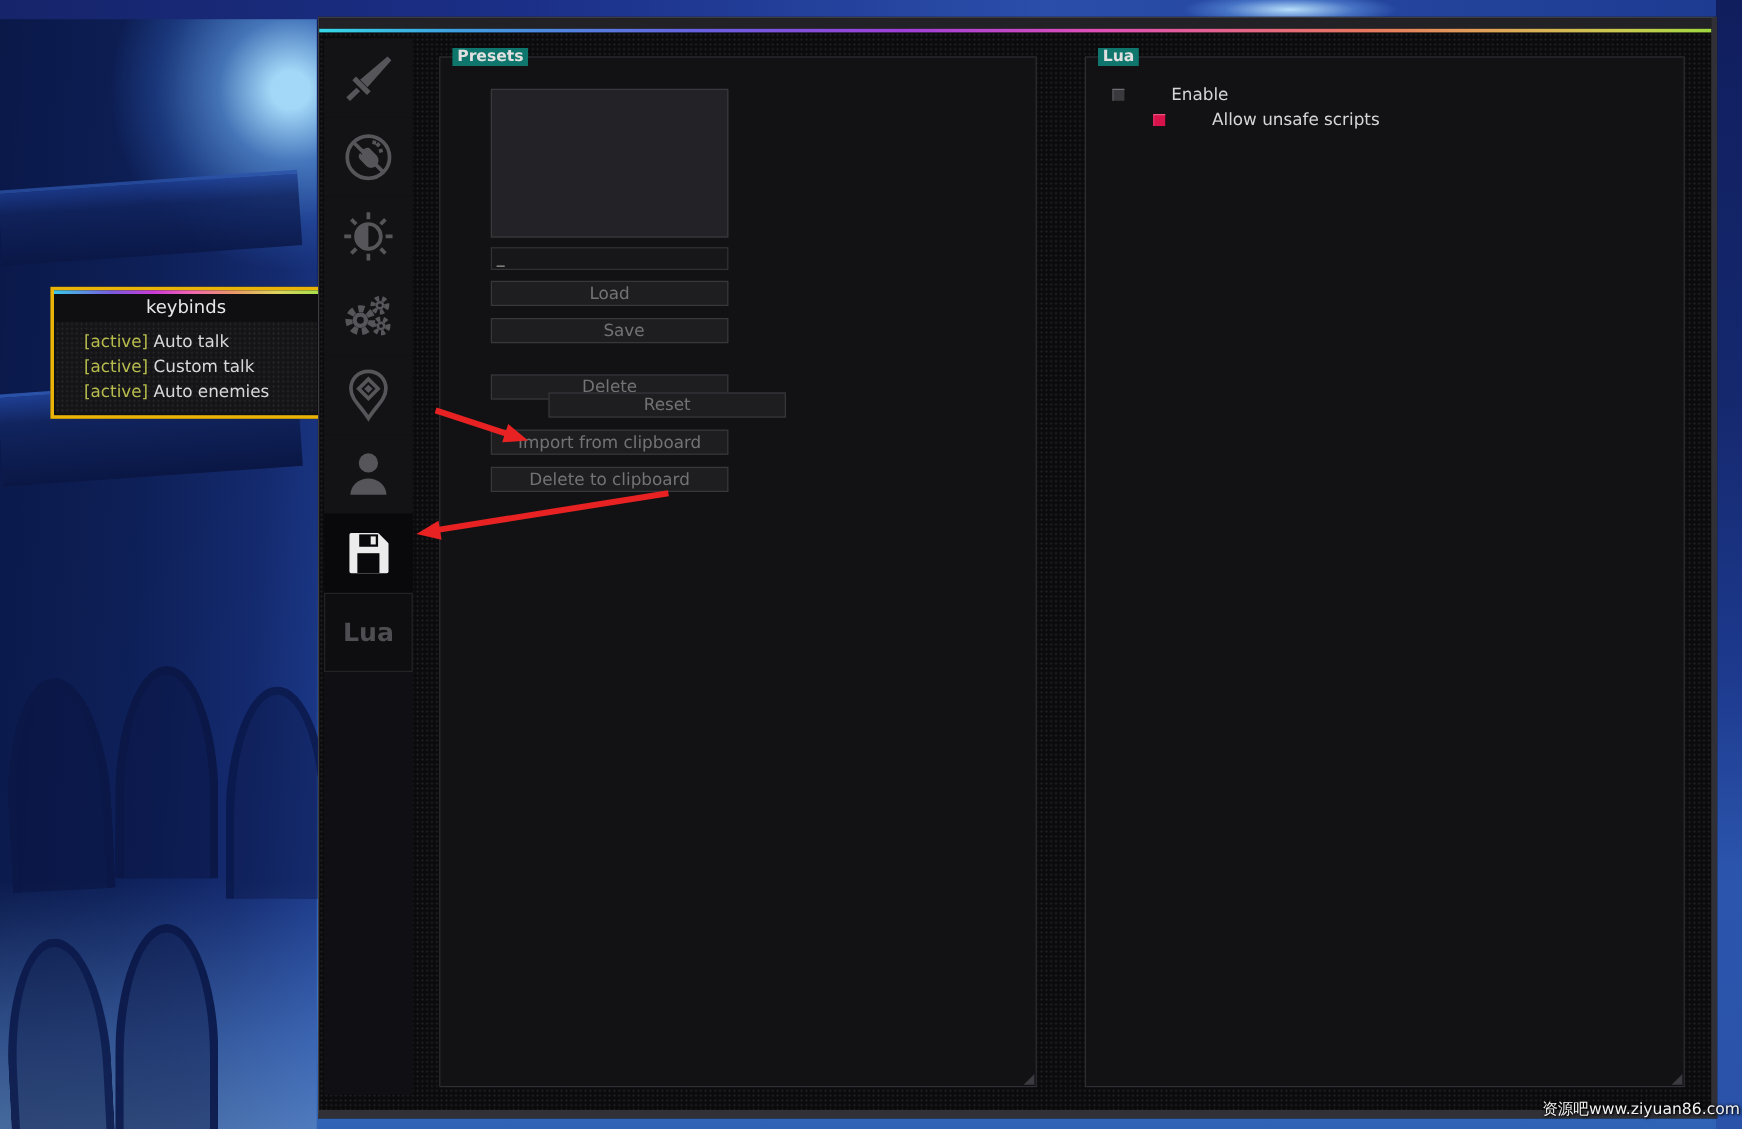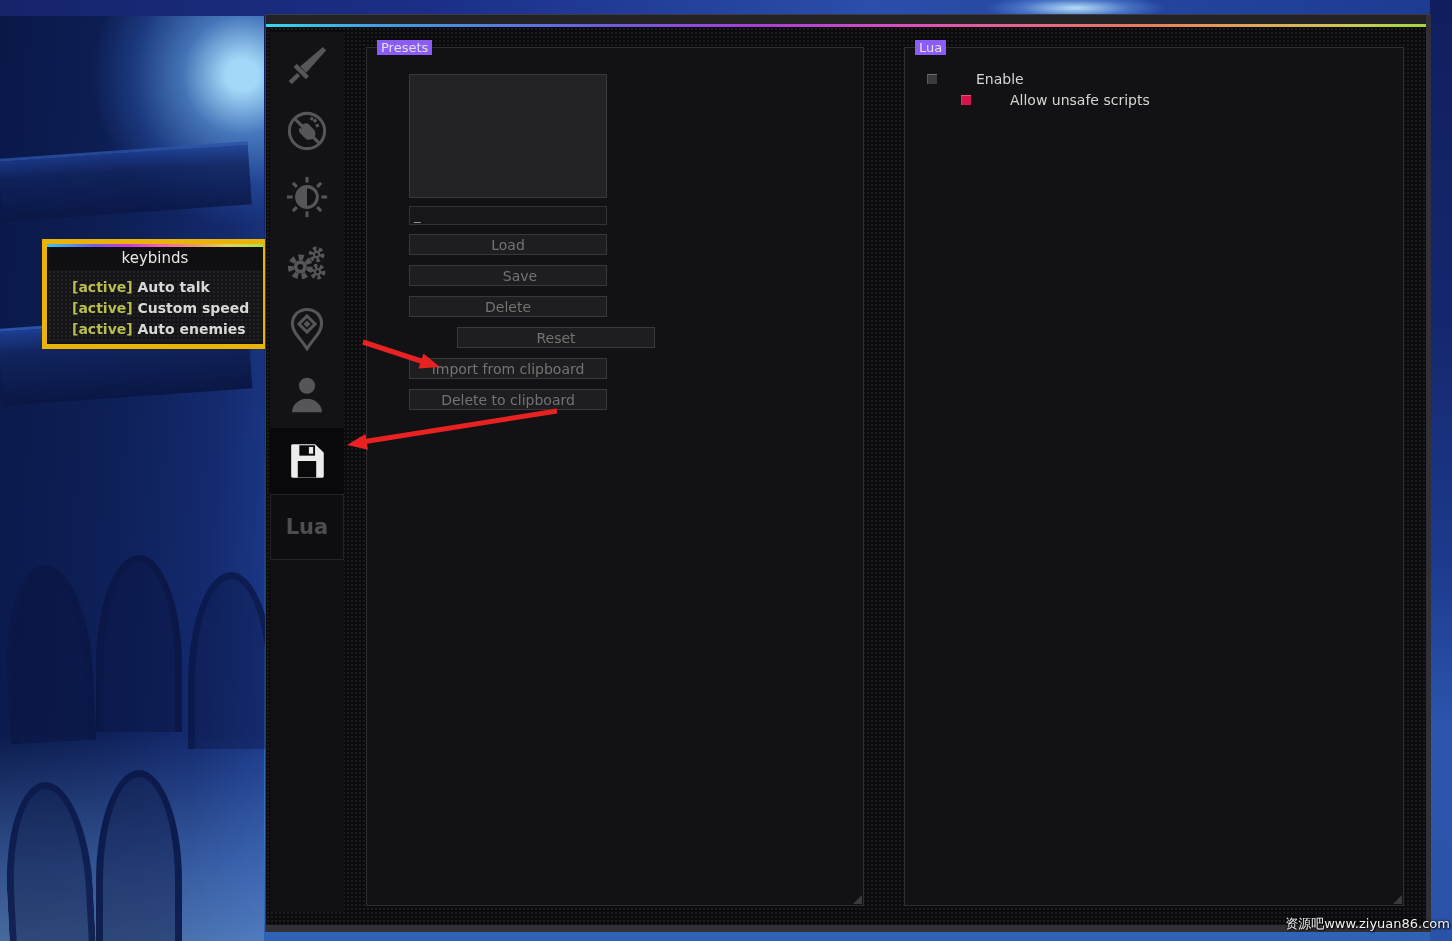--- a/index.html
+++ b/index.html
@@ -47,22 +47,22 @@
   .tab{width:74px;height:66px;display:flex;align-items:center;justify-content:center;background:#131316;}
   .tab.selected{background:#09090b;}
   .tab svg{width:46px;height:46px;}
   .icon-stroke{stroke:#56565a;fill:none;stroke-width:1.6;}
   .icon-fill{fill:#56565a;}
   .section-label{width:74px;height:66px;display:flex;align-items:center;justify-content:center;
     background:#0e0e11;border:1px solid #232327;box-sizing:border-box;
     color:#4e4e52;font-size:21px;font-weight:bold;}
   
   .panel{position:absolute;box-sizing:border-box;border:1px solid #2e2e33;background:#121214;}
-  .panel-title{position:absolute;top:-8px;left:10px;background:#8b5cf6;padding:0 4px;
-    color:#e0e0e0;font-size:13px;font-weight:normal;line-height:15px;}
+  .panel-title{position:absolute;top:-8px;left:10px;background:#0f766e;padding:0 4px;
+    color:#e0e0e0;font-size:13px;font-weight:bold;line-height:15px;}
   .panel-presets{left:100px;top:32px;width:498px;height:859px;}
   .panel-lua{left:638px;top:32px;width:500px;height:859px;}
   .grip{position:absolute;right:1px;bottom:1px;width:0;height:0;
     border-left:9px solid transparent;border-bottom:9px solid #3a3a40;}
   
   .preview-box{position:absolute;left:42px;top:26px;width:198px;height:124px;
     background:#232327;border:1px solid #3a3a3e;box-sizing:border-box;}
   .name-input{position:absolute;left:42px;top:158px;width:198px;height:19px;
     background:#17171a;border:1px solid #323236;box-sizing:border-box;
     color:#a8a8a8;font-size:13px;line-height:17px;padding:0 4px;}
@@ -70,29 +70,29 @@
     background:#1e1e21;border:1px solid #38383c;box-sizing:border-box;
     color:#737373;font-size:14px;display:flex;align-items:center;justify-content:center;cursor:default;}
   
   .chk-row{position:absolute;left:22px;display:flex;align-items:center;height:14px;gap:29px;}
   .chk-box{width:9px;height:9px;margin-right:10px;background:#3a3a3e;
     border-top:1px solid #707074;border-left:1px solid #58585c;}
   .chk-box.checked{background:#d6134a;border-top:1px solid #e8557e;border-left:1px solid #e03066;}
   .chk-label{color:#d6d6d6;font-size:14px;}
   
   .keybinds{position:absolute;left:42px;top:239px;width:226px;height:110px;z-index:5;
-    box-sizing:border-box;border:5px solid #eab308;background:#0e0e10;}
+    box-sizing:border-box;border:3px solid #eab308;background:#0e0e10;}
   .kb-gradient{height:3px;width:100%;
     background:linear-gradient(90deg,#38c8e8 0%,#7a5ae0 22%,#cc3ad8 38%,#f066b0 52%,#e89868 68%,#ddd35e 84%,#a8e04a 100%);}
   .kb-title{height:22px;display:flex;align-items:center;justify-content:center;
     color:#e8e8e8;font-size:15px;background:#0f0f11;}
   .kb-body{position:absolute;left:1px;right:1px;top:26px;bottom:1px;
     background-color:#151517;
     background-image:radial-gradient(circle,#232326 0.8px,transparent 0.95px);background-size:4px 4px;
-    padding:7px 0 0 24px;box-sizing:border-box;font-weight:bold;}
+    padding:7px 0 0 24px;box-sizing:border-box;}
   .kb-item{font-size:14px;line-height:21px;white-space:nowrap;}
   .kb-tag{color:#b9bd4d;}
   .kb-label{color:#d8d8d8;}
   
   .arrows{position:absolute;left:0;top:0;width:1452px;height:941px;z-index:50;pointer-events:none;}
   .watermark{position:absolute;right:2px;top:915px;z-index:60;color:#f2f2f2;font-size:13px;
     text-shadow:0 0 3px #000,1px 1px 2px #000;}
 </style>
 </head>
 <body>
@@ -107,21 +107,21 @@
   <div class="arch a5"></div>
 </div>
 <div class="bg-top"></div>
 <div class="bg-right"></div>
 
 <div class="keybinds">
   <div class="kb-gradient"></div>
   <div class="kb-title">keybinds</div>
   <div class="kb-body">
     <div class="kb-item"><span class="kb-tag">[active]</span> <span class="kb-label">Auto talk</span></div>
-    <div class="kb-item"><span class="kb-tag">[active]</span> <span class="kb-label">Custom speed</span></div>
+    <div class="kb-item"><span class="kb-tag">[active]</span> <span class="kb-label">Custom talk</span></div>
     <div class="kb-item"><span class="kb-tag">[active]</span> <span class="kb-label">Auto enemies</span></div>
   </div>
 </div>
 
 <div class="main-window">
   <div class="mw-topstrip"></div>
   <div class="mw-gradient"></div>
 
   <div class="sidebar">
     <div class="tab">
@@ -191,21 +191,21 @@
     </div>
     <div class="section-label">Lua</div>
   </div>
 
   <div class="panel panel-presets">
     <div class="panel-title">Presets</div>
     <div class="preview-box"></div>
     <div class="name-input">_</div>
     <div class="btn" style="top:186px;">Load</div>
     <div class="btn" style="top:217px;padding-left:24px;">Save</div>
-    <div class="btn" style="top:248px;">Delete</div>
+    <div class="btn" style="top:264px;">Delete</div>
     <div class="btn" style="top:279px;margin-left:48px;">Reset</div>
     <div class="btn" style="top:310px;">Import from clipboard</div>
     <div class="btn" style="top:341px;">Delete to clipboard</div>
     <div class="grip"></div>
   </div>
 
   <div class="panel panel-lua">
     <div class="panel-title">Lua</div>
     <div class="chk-row" style="top:24px;">
       <span class="chk-box"></span>

